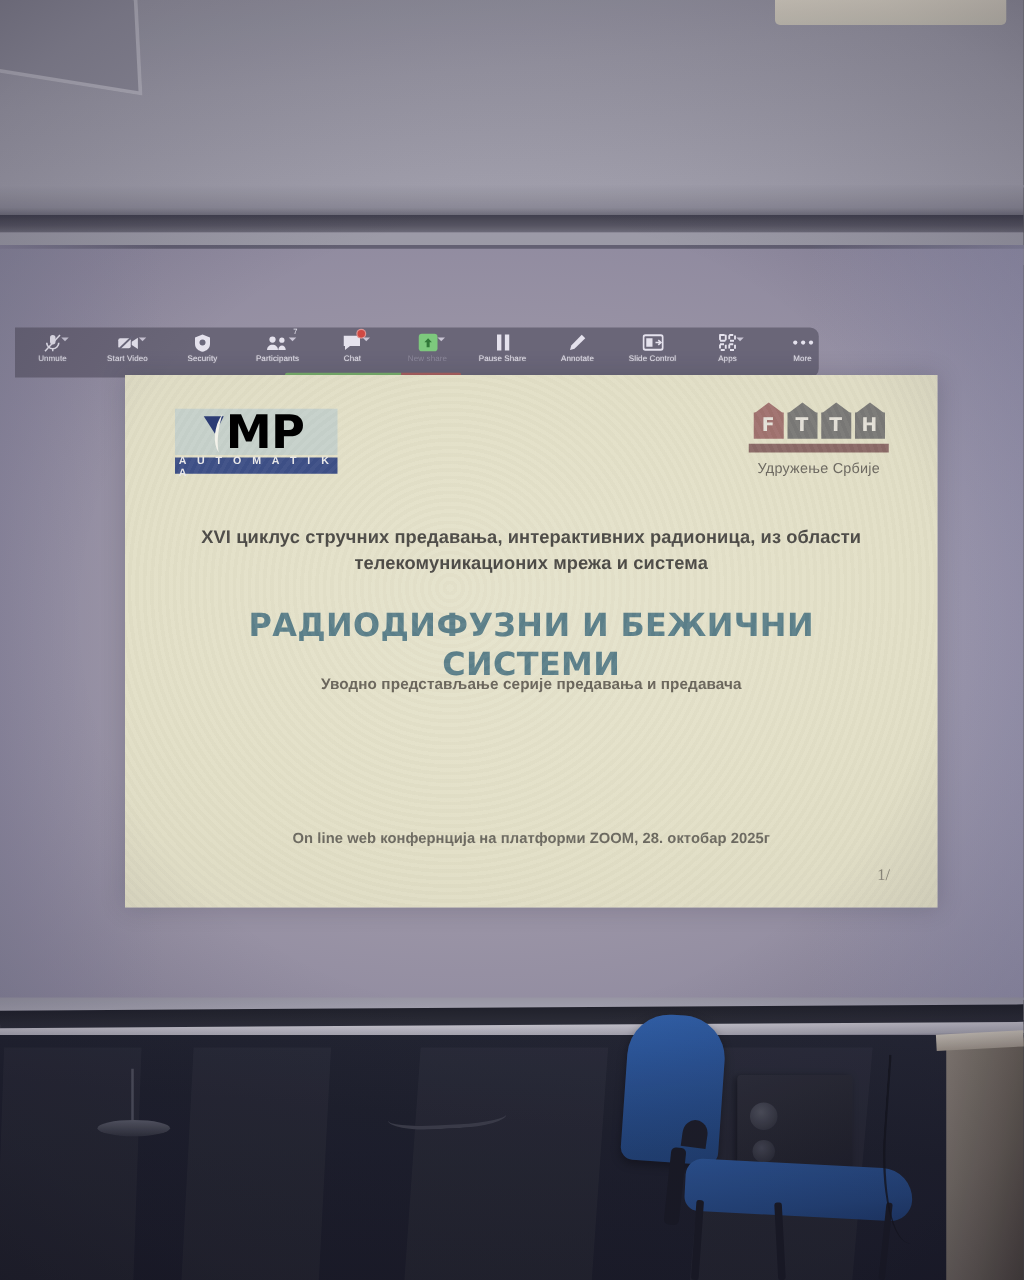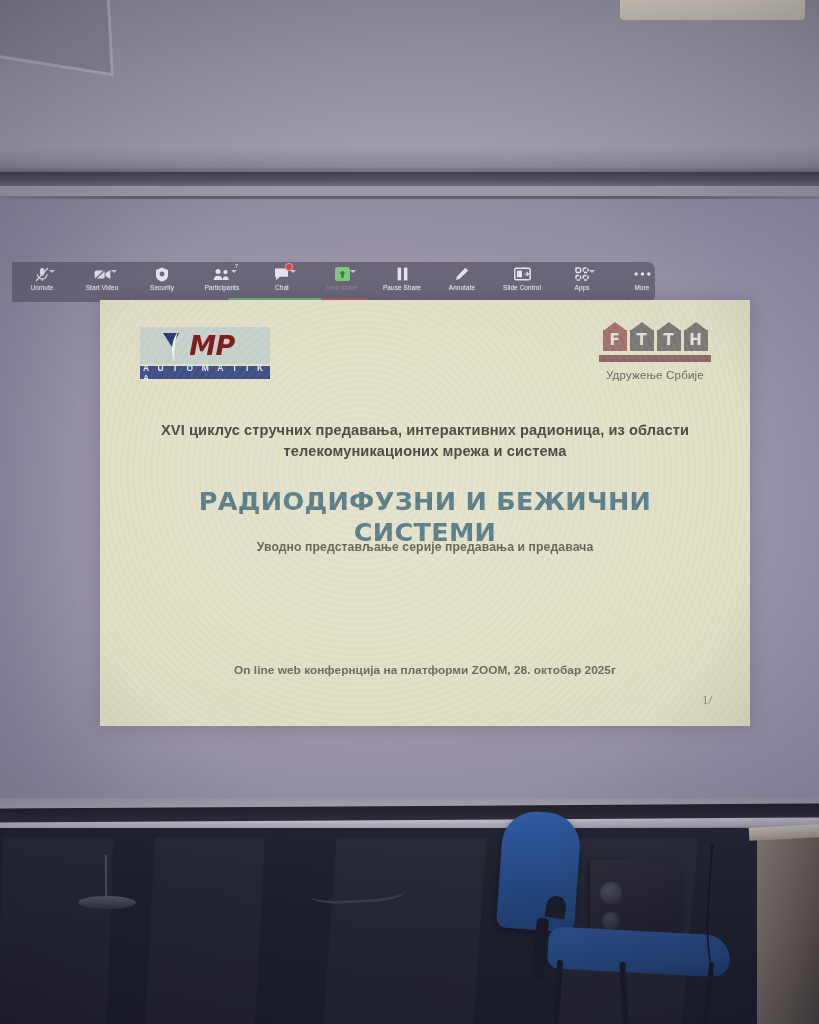--- a/index.html
+++ b/index.html
@@ -237,27 +237,26 @@
     width: 130px; height: 37px;
     background: #ccd7cd;
     position: relative;
     display: flex;
     align-items: center;
     justify-content: center;
   }
   .vmp-text {
     font-family: "DejaVu Sans", sans-serif;
     font-weight: bold;
-    font-size: 27px;
-    color: #7f1d1d;
+    font-size: 37px;
+    color: #000000;
     letter-spacing: -0.5px;
     position: relative;
     z-index: 2;
     margin-left: 14px;
-    font-style: italic;
   }
   .vmp-swoosh {
     position: absolute;
     left: 22px; top: 3px;
     width: 34px; height: 33px;
     z-index: 3;
   }
   .vmp-bar {
     margin-top: 2px;
     width: 130px; height: 13px;

